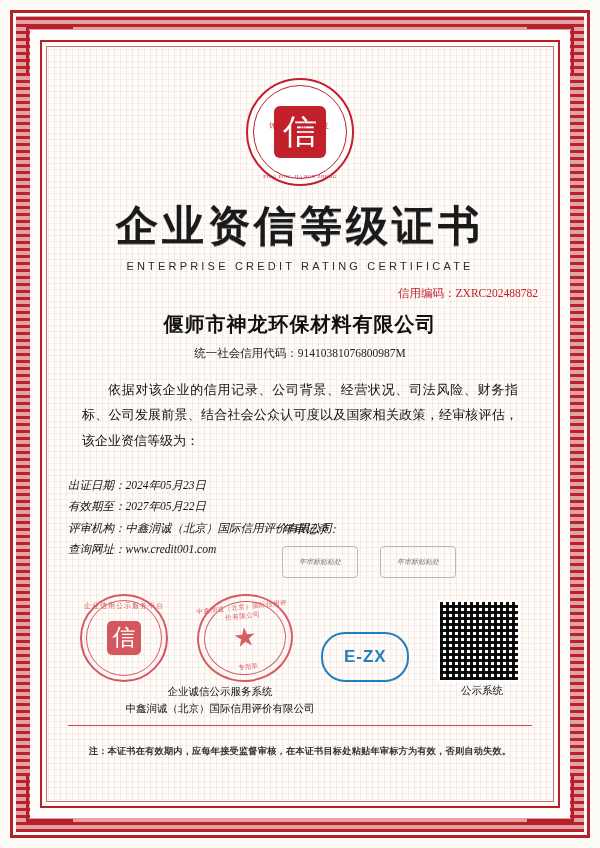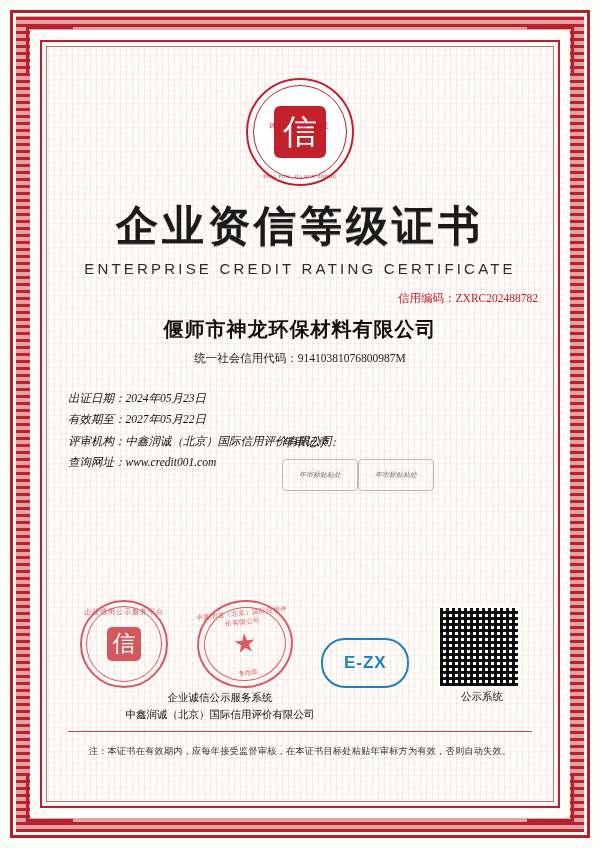--- a/index.html
+++ b/index.html
@@ -101,21 +101,21 @@
     font-size:42px;
     letter-spacing:4px;
     color:#1a1a1a;
     font-weight:bold;
     margin-top:12px;
     font-family:Liberation Sans, sans-serif;
     text-shadow:0 1px 0 #999;
   }
   .title-en{
     text-align:center;
-    font-size:15px;
+    font-size:11px;
     letter-spacing:3.2px;
     color:#2b2b2b;
     margin-top:6px;
     font-family:"Liberation Sans",sans-serif;
   }
 
   .cert-no{
     text-align:right;
     margin-top:14px;
     font-size:11.5px;
@@ -166,21 +166,21 @@
     font-size:11.5px;
     color:#111;
     line-height:1.85;
     font-style:italic;
   }
   .details .row{display:block;}
   .annual{
     position:absolute;right:0;top:18px;width:250px;margin-top:26px;
   }
   .annual-title{font-size:11.5px;color:#111;}
-  .stamp-boxes{display:flex;margin-top:6px;}
+  .stamp-boxes{display:flex;gap:22px;margin-top:6px;}
   .stamp-box{
     width:74px;height:30px;border:1px solid #b9b9b9;border-radius:4px;
     font-size:7px;color:#777;display:flex;align-items:center;justify-content:center;
   }
 
   
   .footer{
     position:absolute;left:12px;right:12px;bottom:34px;
   }
   .seals{
@@ -239,25 +239,26 @@
     display:flex;justify-content:space-between;padding:0 2px;margin-top:2px;
     font-size:10.5px;color:#111;text-align:center;
   }
   .cap-left{width:300px;line-height:1.55;}
   .cap-mid{width:96px;}
   .cap-right{width:96px;}
 
   .note{
     margin-top:8px;
     border-top:1px solid #c9464f;
-    padding-top:13px;
+    padding-top:19px;
     font-size:9.2px;
     color:#333;
     text-align:center;
     letter-spacing:.2px;
+    font-weight:bold;
   }
 </style>
 </head>
 <body>
 
 <div class="page">
   <div class="frame-outer"></div>
   <div class="frame-pattern"></div>
   <div class="frame-inner"></div>
   <div class="frame-inner2"></div>
@@ -280,20 +281,21 @@
     <div class="title-cn">企业资信等级证书</div>
     <div class="title-en">ENTERPRISE CREDIT RATING CERTIFICATE</div>
 
     <div class="cert-no">
       <span class="lbl">信用编码：</span><span class="val">ZXRC202488782</span>
     </div>
 
     <div class="company">偃师市神龙环保材料有限公司</div>
     <div class="credit-code">统一社会信用代码：91410381076800987M</div>
 
+    <div class="body-text">依据对该企业的信用记录、公司背景、经营状况、司法风险、财务指标、公司发展前景、结合社会公众认可度以及国家相关政策，经审核评估，该企业资信等级为：</div>
 
 
     <div class="details">
       <div class="row">出证日期：2024年05月23日</div>
       <div class="row">有效期至：2027年05月22日</div>
       <div class="row">评审机构：中鑫润诚（北京）国际信用评价有限公司</div>
       <div class="row">查询网址：www.credit001.com</div>
 
       <div class="annual">
         <div class="annual-title">年审记录：</div>

